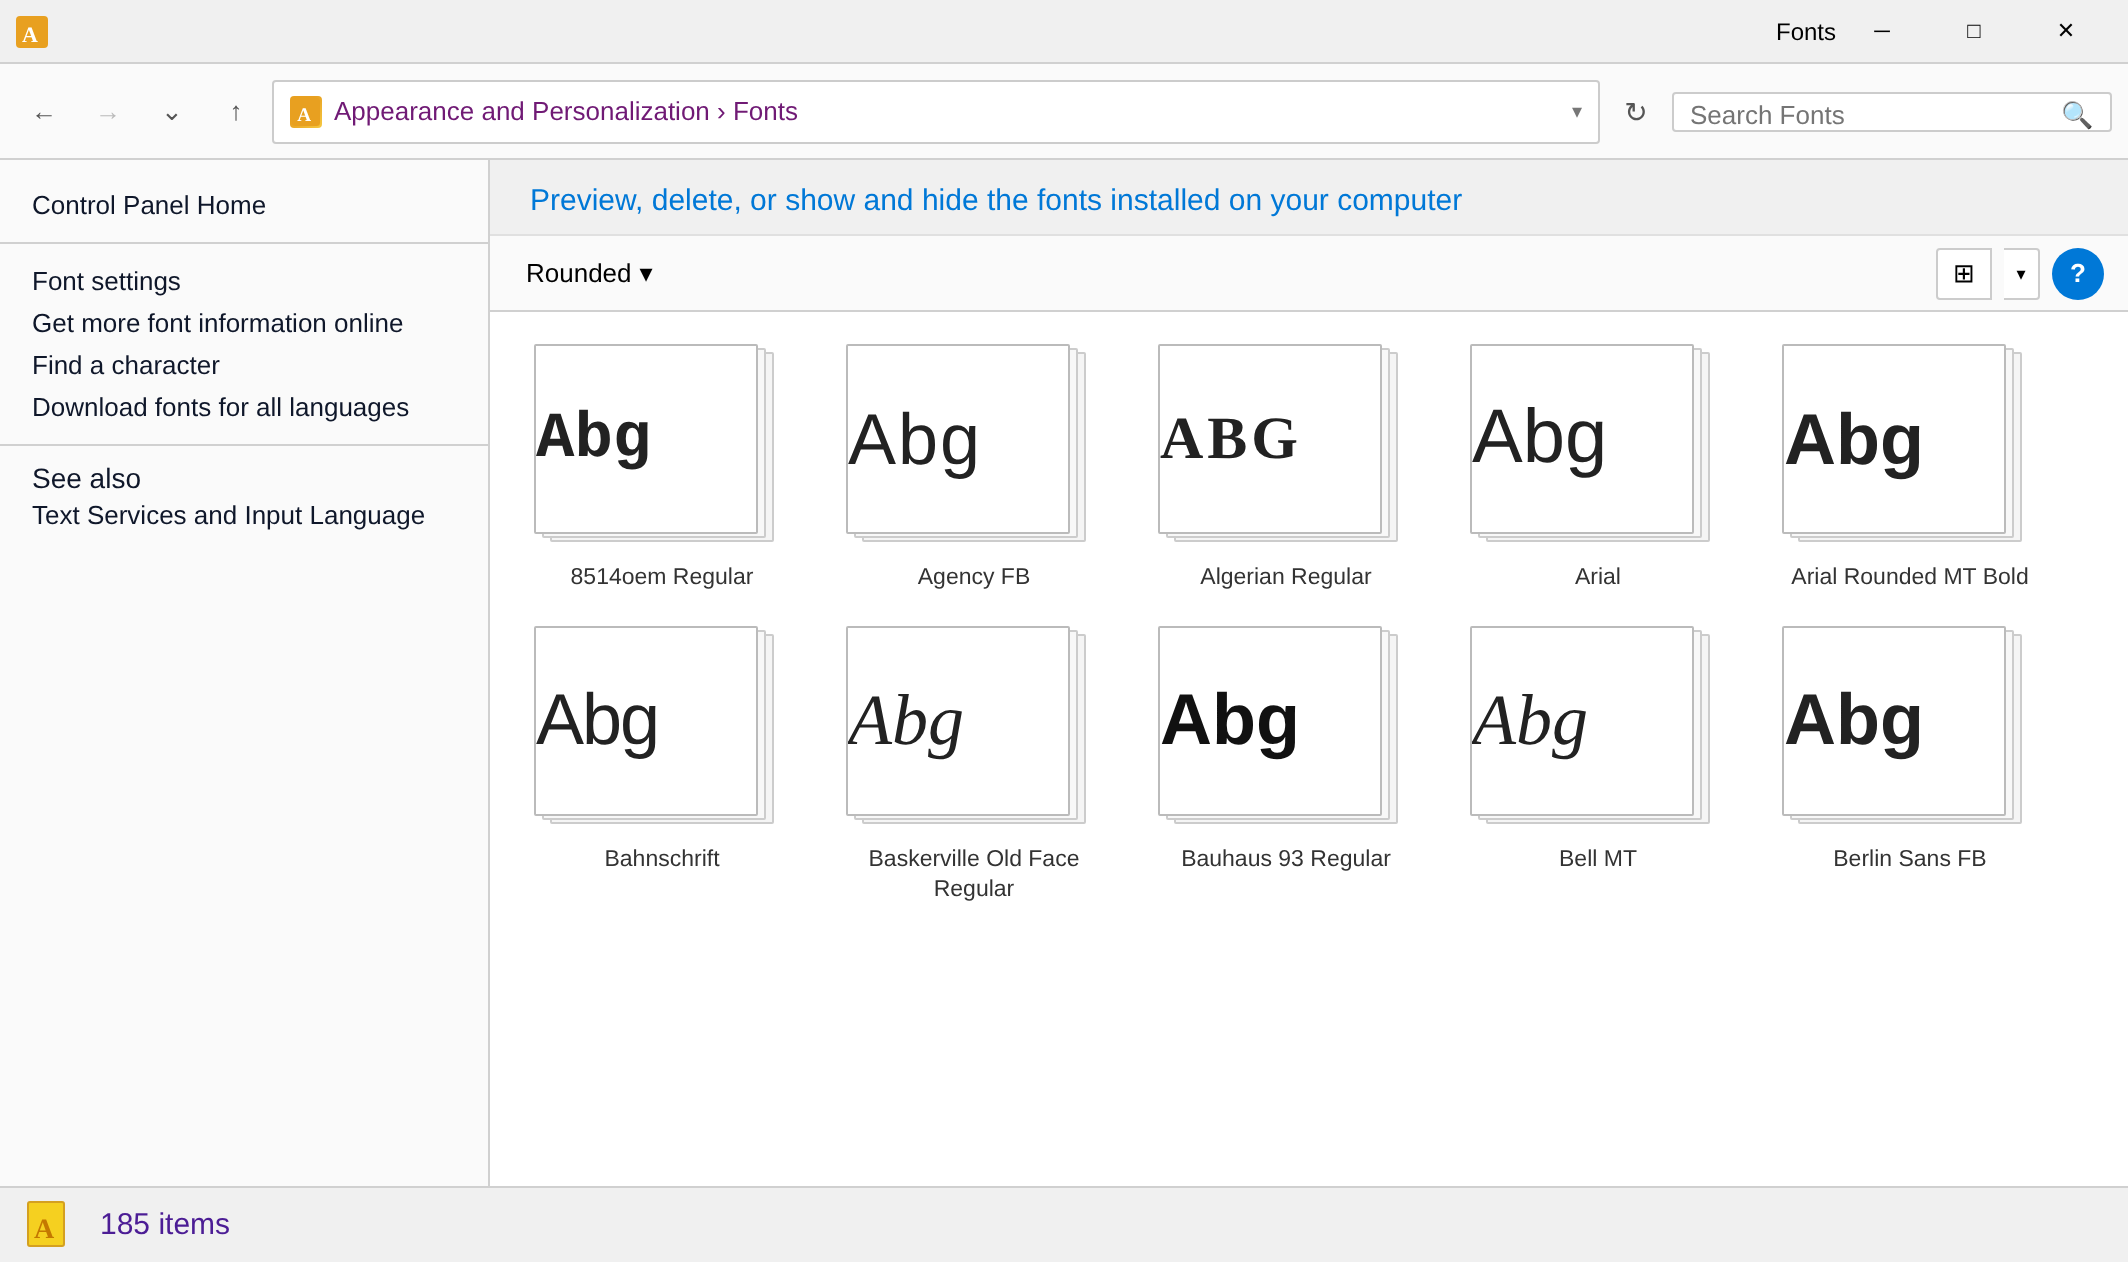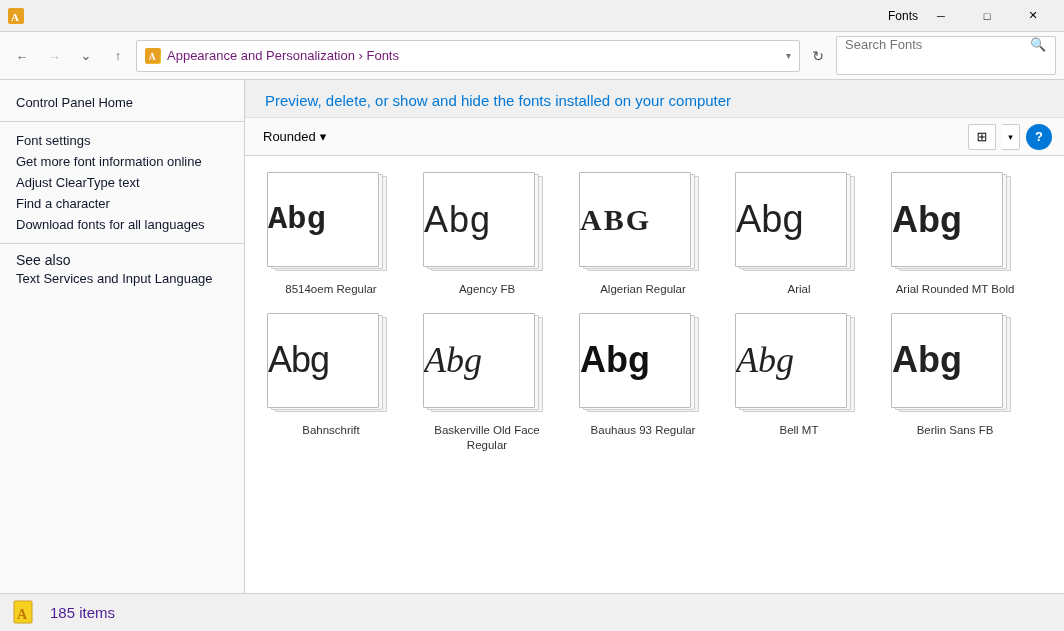--- a/index.html
+++ b/index.html
@@ -58,23 +58,23 @@
     }
     .address-text { font-size: 13px; color: #701a75; }
     .address-chevron { color: #777; font-size: 10px; margin-left: auto; }
     .refresh-btn {
       width: 28px; height: 28px;
       border: none; background: transparent;
       display: flex; align-items: center; justify-content: center;
       cursor: pointer; border-radius: 2px; color: #555; font-size: 14px;
     }
     .search-box {
-      width: 220px; height: 39px;
+      width: 220px; height: 20px;
       border: 1px solid #ccc; border-radius: 2px;
-      display: flex; align-items: flex-start;
+      display: flex; align-items: flex-end;
       background: white; padding: 0 8px;
       gap: 6px;
     }
     .search-input {
       border: none; outline: none; flex: 1; font-size: 13px; color: #999;
       background: transparent;
     }
     .search-icon { color: #777; font-size: 13px; }
 
     
@@ -279,21 +279,20 @@
   </div>
 </div>
 
 <div class="main">
 
   <div class="sidebar">
     <a class="sidebar-link">Control Panel Home</a>
     <div class="sidebar-divider"></div>
     <a class="sidebar-link">Font settings</a>
     <a class="sidebar-link">Get more font information online</a>
-    <a class="sidebar-link">Adjust ClearType text</a>
     <a class="sidebar-link">Find a character</a>
     <a class="sidebar-link">Download fonts for all languages</a>
     <div class="sidebar-divider"></div>
     <span class="sidebar-heading">See also</span>
     <a class="sidebar-link">Text Services and Input Language</a>
   </div>
 
   <div class="content">
     <div class="content-header">Preview, delete, or show and hide the fonts installed on your computer</div>
     <div class="toolbar">

